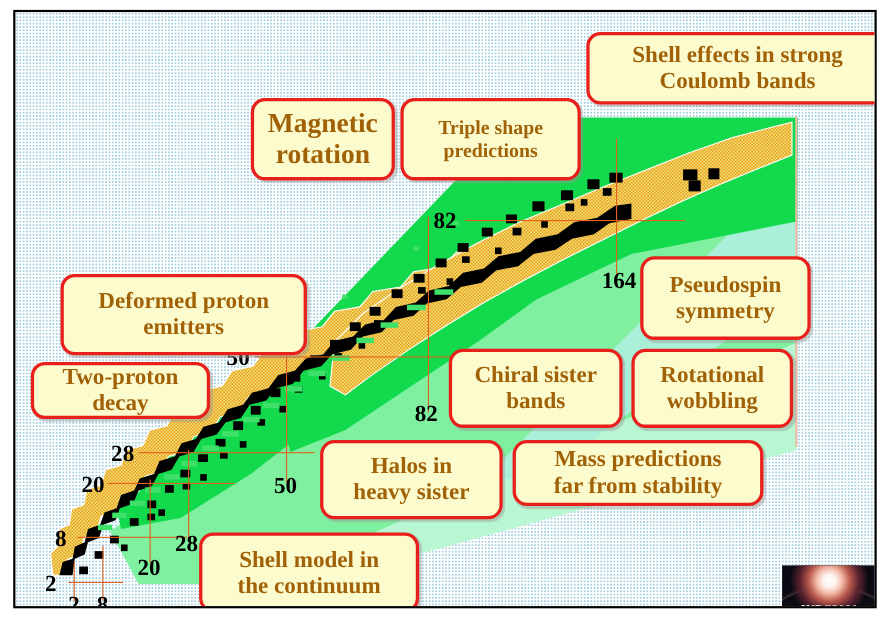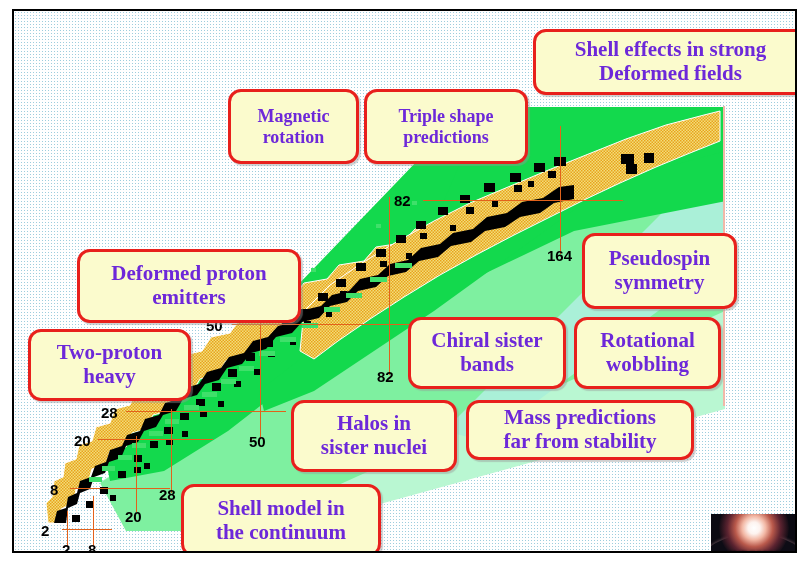--- a/index.html
+++ b/index.html
@@ -28,27 +28,27 @@
   #chart-edge-r{position:absolute;left:709px;top:95px;width:2px;height:300px;
                 background:#f0b8a8;}
 
   
   .gline{position:absolute;background:#e2621b;}
   .gline.h{height:1px;}
   .gline.v{width:1px;}
 
   
   .mlabel{position:absolute;color:#000000;font-weight:bold;
-          font-family:Liberation Sans, sans-serif;
-          font-size:15px;line-height:15px;white-space:nowrap;}
+          font-family:Liberation Serif, serif;
+          font-size:21px;line-height:15px;white-space:nowrap;}
 
   
   .callout{position:absolute;box-sizing:border-box;
            background:#fbfbcd;border:3px solid #e8201c;border-radius:13px;
-           color:#6d28d9;font-weight:bold;
+           color:#a16207;font-weight:bold;
            font-family:"Liberation Serif","DejaVu Serif",serif;
            display:flex;align-items:center;justify-content:center;
            text-align:center;line-height:1.12;
            box-shadow:2px 2px 1px rgba(150,150,150,0.45);}
   .callout span{display:block;padding:0 6px;}
 
   
   #logo{position:absolute;left:697px;top:503px;width:86px;height:48px;
         background:#0b0a12;overflow:hidden;}
   #logo .glow{position:absolute;left:50%;top:30%;width:70px;height:70px;
@@ -263,78 +263,78 @@
     <div class="mlabel" style="left:74px;top:531px;">8</div>
     <div class="mlabel" style="left:111px;top:498px;">20</div>
     <div class="mlabel" style="left:145px;top:476px;">28</div>
     <div class="mlabel" style="left:235px;top:423px;">50</div>
     <div class="mlabel" style="left:363px;top:358px;">82</div>
     <div class="mlabel" style="left:533px;top:237px;">164</div>
 
     <div class="callout" style="left:519px;top:18px;width:275px;height:66px;font-size:21px;">
       <span>
         <span>Shell effects in strong</span>
-        <span>Deformed fields</span>
-      </span>
-    </div>
-
-    <div class="callout" style="left:214px;top:78px;width:131px;height:75px;font-size:18px;">
+        <span>Coulomb bands</span>
+      </span>
+    </div>
+
+    <div class="callout" style="left:214px;top:78px;width:131px;height:75px;font-size:25px;">
       <span>
         <span>Magnetic</span>
         <span>rotation</span>
       </span>
     </div>
 
     <div class="callout" style="left:350px;top:78px;width:164px;height:75px;font-size:18px;">
       <span>
         <span>Triple shape</span>
         <span>predictions</span>
       </span>
     </div>
 
 
-    <div class="callout" style="left:41px;top:238px;width:224px;height:74px;font-size:21px;margin-left:22px;">
+    <div class="callout" style="left:41px;top:238px;width:224px;height:74px;font-size:21px;">
       <span>
         <span>Deformed proton</span>
         <span>emitters</span>
       </span>
     </div>
 
     <div class="callout" style="left:568px;top:222px;width:155px;height:76px;font-size:21px;">
       <span>
         <span>Pseudospin</span>
         <span>symmetry</span>
       </span>
     </div>
 
-    <div class="callout" style="left:14px;top:318px;width:163px;height:72px;font-size:21px;">
+    <div class="callout" style="left:14px;top:318px;width:163px;height:52px;font-size:21px;">
       <span>
         <span>Two-proton</span>
-        <span>heavy</span>
+        <span>decay</span>
       </span>
     </div>
 
     <div class="callout" style="left:394px;top:306px;width:158px;height:72px;font-size:21px;">
       <span>
         <span>Chiral sister</span>
         <span>bands</span>
       </span>
     </div>
 
     <div class="callout" style="left:560px;top:306px;width:147px;height:72px;font-size:21px;">
       <span>
         <span>Rotational</span>
         <span>wobbling</span>
       </span>
     </div>
 
     <div class="callout" style="left:277px;top:389px;width:166px;height:72px;font-size:21px;">
       <span>
         <span>Halos in</span>
-        <span>sister nuclei</span>
+        <span>heavy sister</span>
       </span>
     </div>
 
     <div class="callout" style="left:452px;top:389px;width:228px;height:60px;font-size:21px;text-align:center;">
       <span>
         <span>Mass predictions</span>
         <span>far from stability</span>
       </span>
     </div>
 

